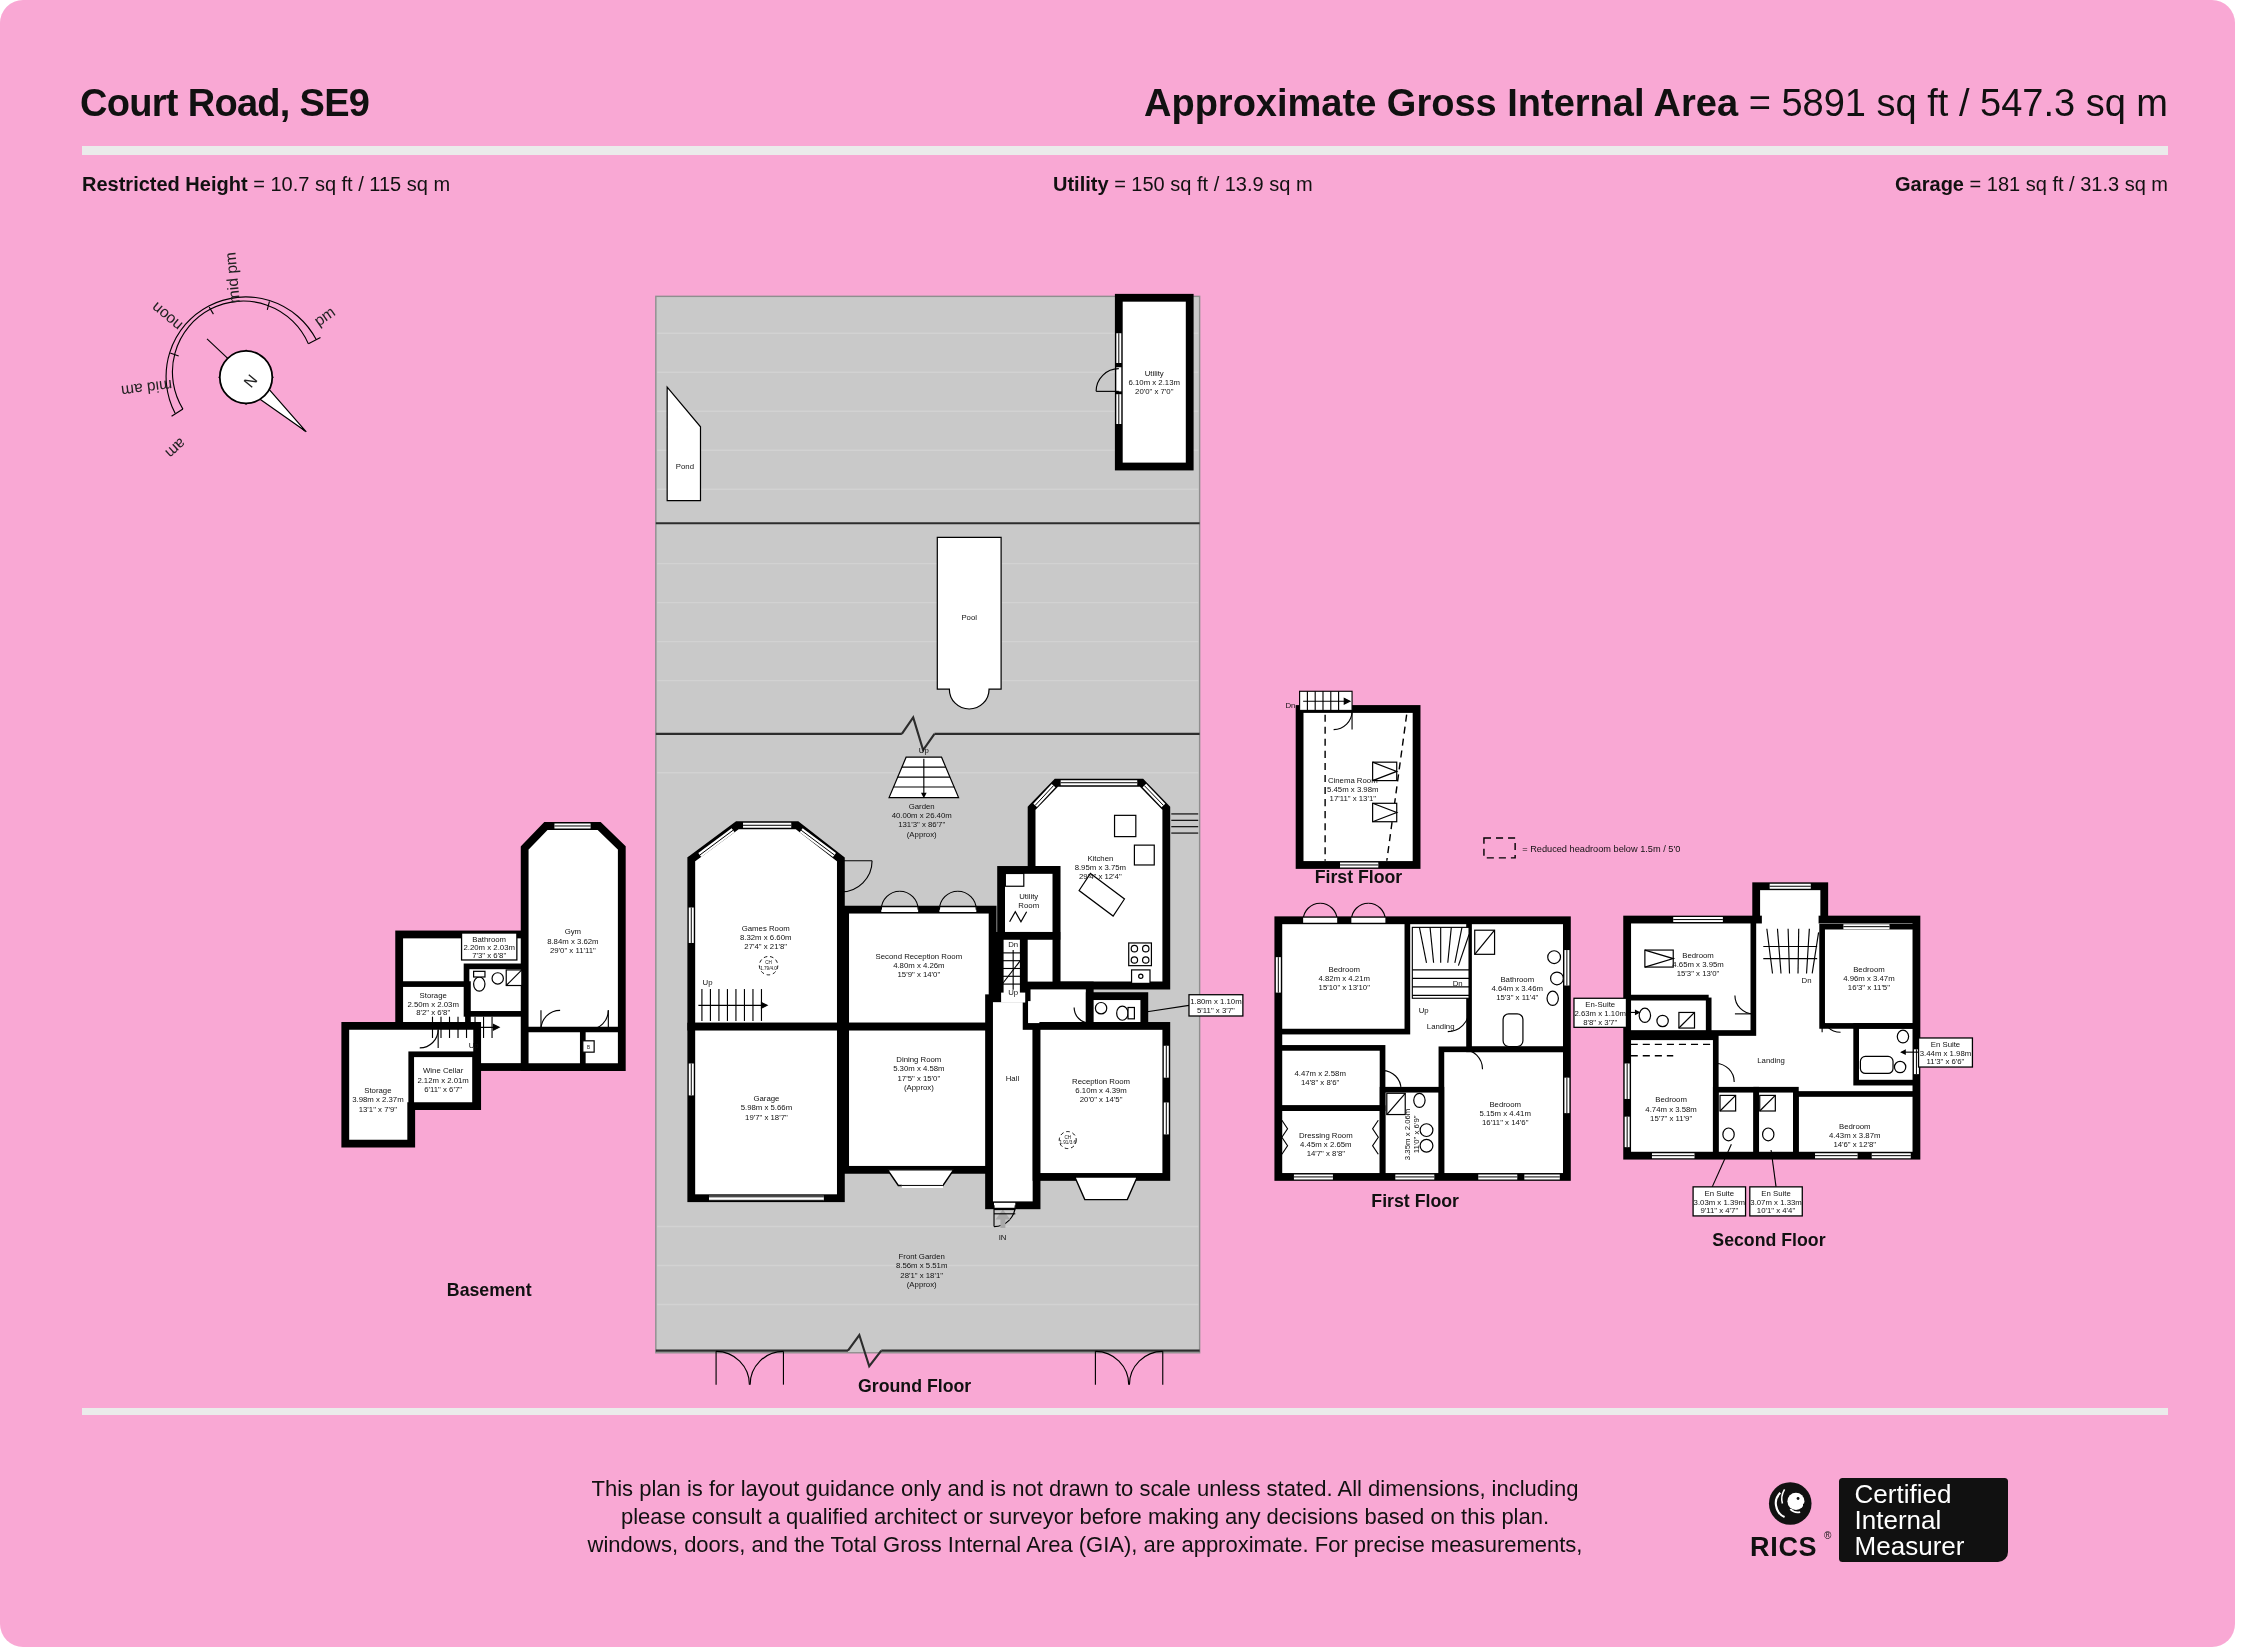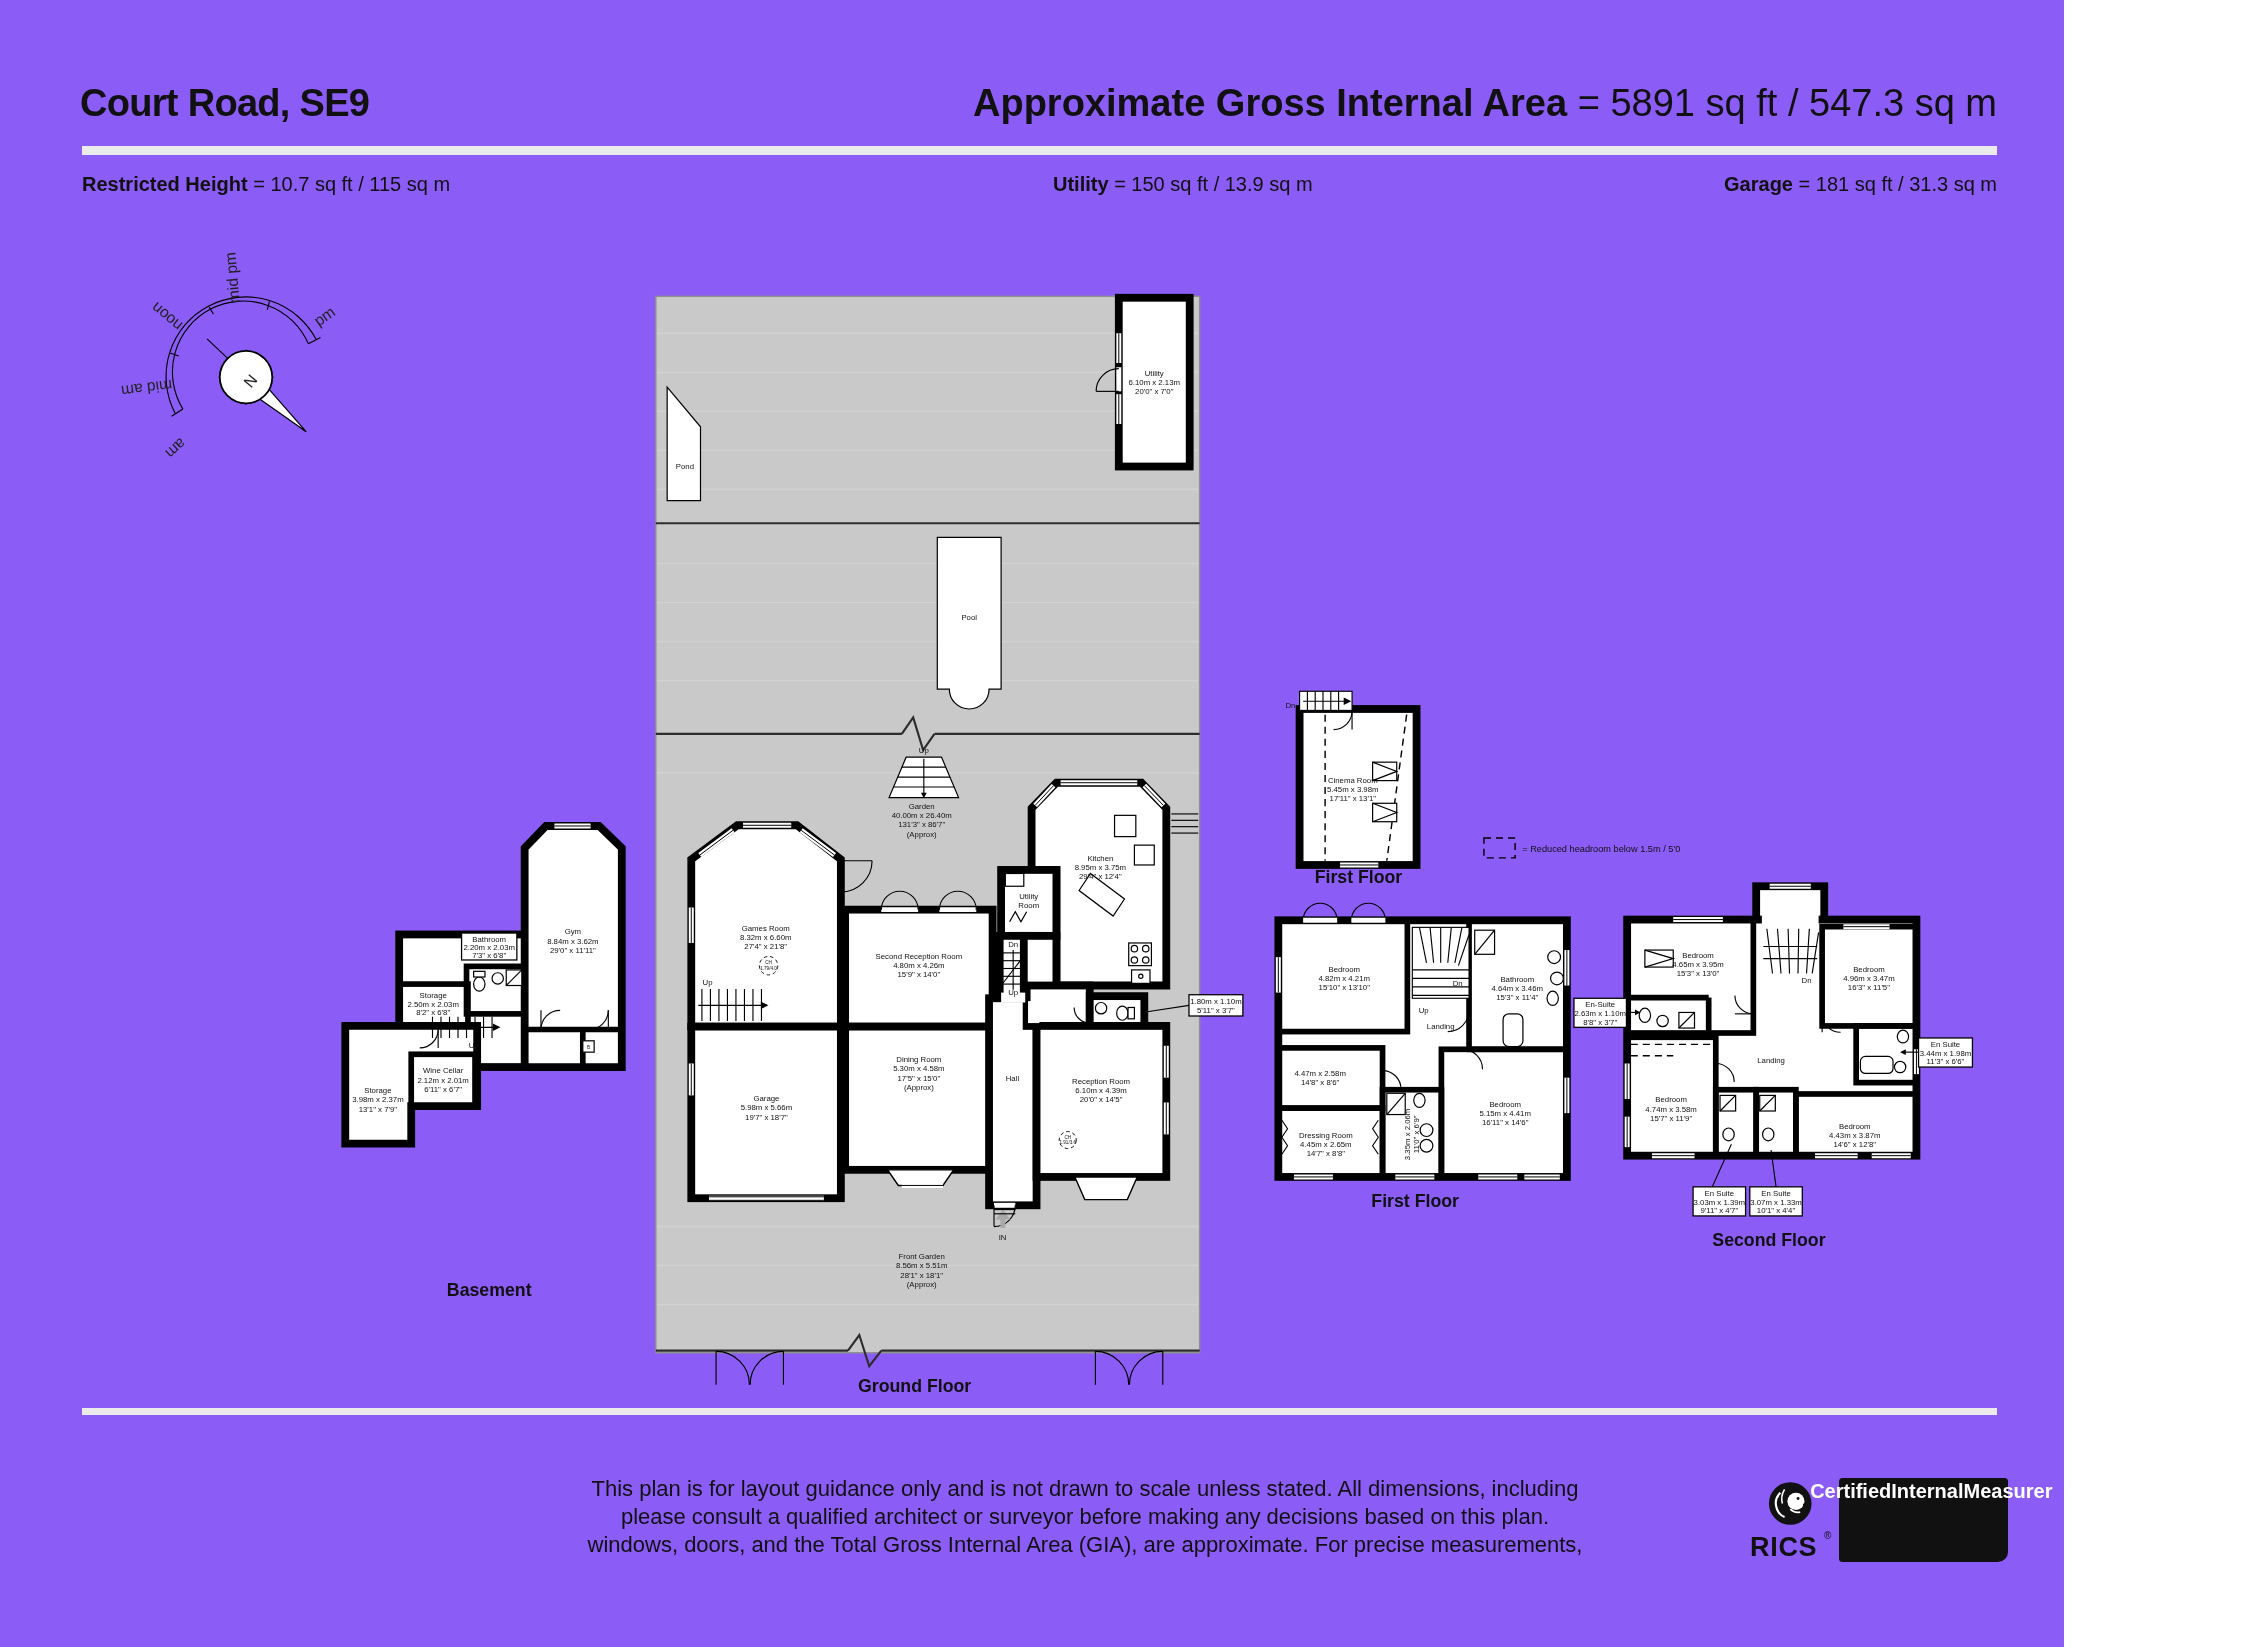--- a/index.html
+++ b/index.html
@@ -1,30 +1,30 @@
 <!DOCTYPE html>
 <html style="font-size:11.3px"><head>
 <meta charset="utf-8">
 <style>
   html,body{margin:0;padding:0;background:#fff;}
-  #page{position:relative;width:2064px;height:1647px;background:#8b5cf6;overflow:hidden;
-        font-family:"Liberation Sans",sans-serif;color:#111;}
+  #page{position:relative;width:2235px;height:1647px;background:#f9a8d4;overflow:hidden;
+        font-family:"Liberation Sans",sans-serif;color:#111;border-radius:23px;}
   .abs{position:absolute;}
   .hdr-title{left:80px;top:82px;font-size:38px;font-weight:bold;letter-spacing:-0.7px;}
   .hdr-right{right:67px;top:82px;font-size:38px;white-space:nowrap;}
   .hdr-right .b{font-weight:bold;}
   .rule{left:82px;right:67px;height:8.5px;background:#ebebeb;}
   .rule1{top:146px;} .rule2{top:1408px;height:7px;}
   .stat{top:173px;font-size:20px;white-space:nowrap;}
   .stat .b{font-weight:bold;}
   .stat-l{left:82px;} .stat-c{left:1053px;} .stat-r{right:67px;}
   .footer-text{left:259px;width:1652px;top:1475px;text-align:center;font-size:22px;line-height:28px;}
   .badge{left:1839px;top:1478px;width:169px;height:84px;background:#111;border-radius:3.5px 3.5px 10px 3.5px;
-         color:#fff;font-weight:bold;font-size:20px;line-height:26px;padding-left:15.6px;box-sizing:border-box;
-         display:flex;flex-direction:row;justify-content:center;}
+         color:#fff;font-weight:normal;font-size:26px;line-height:26px;padding-left:15.6px;box-sizing:border-box;
+         display:flex;flex-direction:column;justify-content:center;}
   .ricsword{left:1750px;top:1532px;font-size:27px;font-weight:bold;letter-spacing:0.7px;}
   .ricsreg{left:1824px;top:1530px;font-size:10px;}
   svg{position:absolute;left:0;top:0;}
   svg text{font-family:"Liberation Sans",sans-serif;fill:#111;}
   .t{font-size:11px;text-anchor:middle;}
   .ft{font-size:25px;font-weight:bold;text-anchor:middle;}
   .leg{font-size:13px;text-anchor:start;}
   .ch{font-size:6.5px;text-anchor:middle;}
   .cmp{font-size:22px;text-anchor:middle;fill:#222;}
   .w{fill:#fff;stroke:#000;stroke-width:11;}

